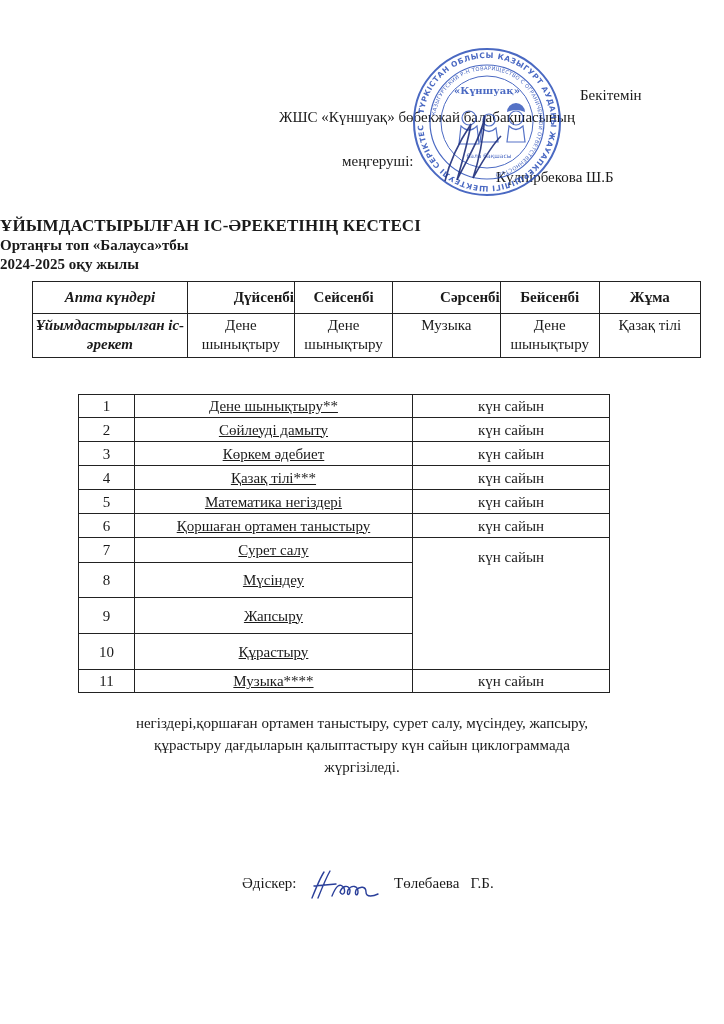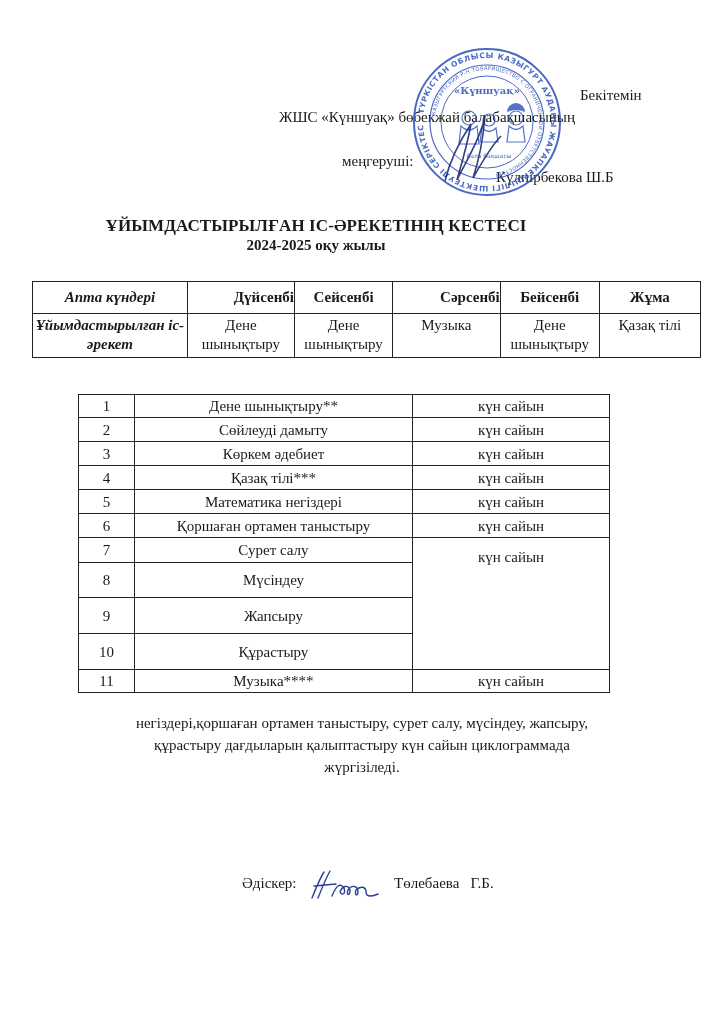--- a/index.html
+++ b/index.html
@@ -8,37 +8,37 @@
 
   .abs { position: absolute; }
 
   
   .approve { font-size: 15px; line-height: 18px; white-space: nowrap; }
 
   
   .stamp { position: absolute; left: 411px; top: 46px; width: 152px; height: 152px; }
 
   
-  .title-block { position: absolute; left: 0; width: 632px; top: 216px; text-align: center; font-weight: bold; }
+  .title-block { position: absolute; left: 0; width: 632px; top: 216px; font-weight: bold; }
   .title-main { font-size: 17px; line-height: 20px; letter-spacing: 0.1px; }
   .title-sub { font-size: 15px; line-height: 19px; }
 
   
   table { border-collapse: collapse; }
   .week { position: absolute; left: 32px; top: 281px; width: 669px; }
   .week td, .week th { border: 1.3px solid #222; font-size: 15px; line-height: 19px; text-align: center; vertical-align: top; }
   .week th { font-weight: bold; height: 32px; vertical-align: middle; }
   .week th.first, .week td.first { font-style: italic; font-weight: bold; }
   .week td { height: 44px; padding-top: 2px; font-weight: normal; margin-top: 19px; }
 
   
   .subj { position: absolute; left: 78px; top: 394px; width: 532px; }
   .subj td { border: 1.3px solid #222; font-size: 15px; line-height: 18px; text-align: center; vertical-align: middle; }
   .subj td.num { width: 60px; }
-  .subj td.name { width: 297px; }
+  .subj td.name { width: 297px; text-decoration: underline; }
   .subj td.freq { width: 213px; }
   .subj td.freq.merged { vertical-align: top; padding-top: 10px; }
 
   
   .note { position: absolute; left: 60px; width: 604px; top: 712px; font-size: 15px; line-height: 22px; text-align: center; }
 
   
   .method { position: absolute; top: 868px; left: 242px; font-size: 15px; white-space: nowrap; }
   .sig { display: inline-block; vertical-align: middle; width: 72px; height: 34px; margin: 0 10px 0 8px; }
 </style>
@@ -79,20 +79,21 @@
   <g fill="none" stroke="#2b4fb8" stroke-width="1.2" opacity="0.8">
     <circle cx="105" cy="72" r="7"></circle>
     <path d="M98 80 q7 7 14 0 l2 16 h-18 z"></path>
   </g>
 
   <path d="M34 135 C40 110, 52 90, 60 78 C56 100, 50 120, 46 134 C58 110, 70 90, 74 70 C72 95, 66 120, 62 132 C70 118, 80 100, 90 90" fill="none" stroke="#1d2d7a" stroke-width="1.6" opacity="0.9"></path>
 </svg>
 
 <div class="title-block">
   <div class="title-main">ҰЙЫМДАСТЫРЫЛҒАН ІС-ӘРЕКЕТІНІҢ КЕСТЕСІ</div>
+  <div class="title-sub">Ортаңғы топ «Балауса»тбы</div>
   <div class="title-sub">2024-2025 оқу жылы</div>
 </div>
 
 <table class="week">
   <tbody>
       <tr>
     <th class="first" style="width:160px;">Апта күндері</th>
     <th style="width:103px;padding-left:46px;">Дүйсенбі</th>
     <th style="width:102px;">Сейсенбі</th>
     <th style="width:87px;padding-left:47px;">Сәрсенбі</th>

